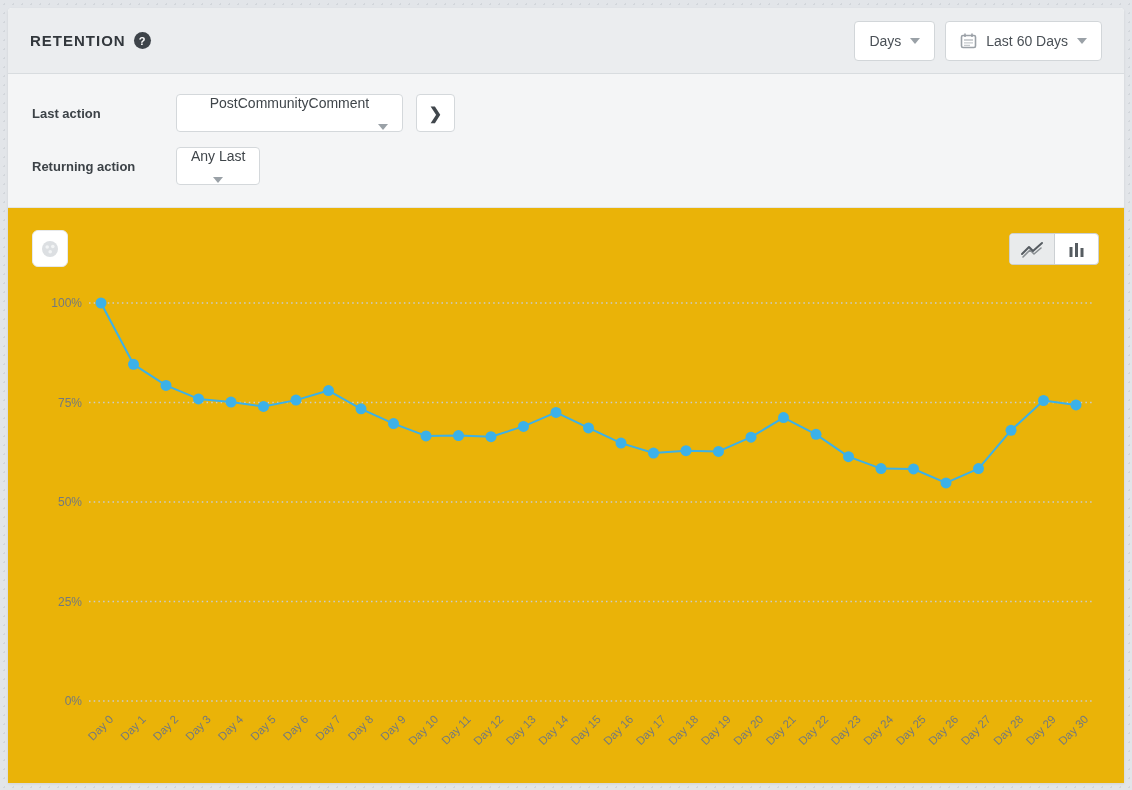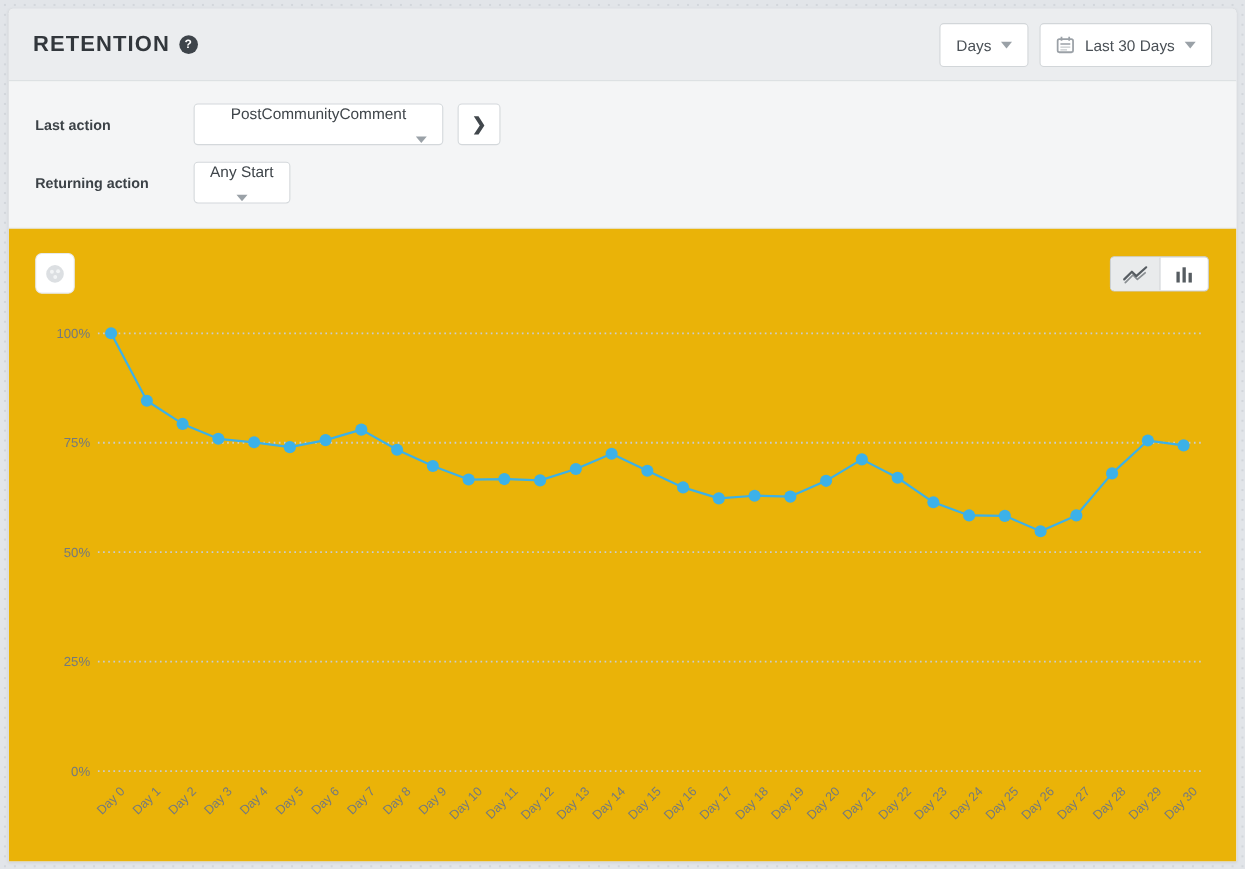--- a/index.html
+++ b/index.html
@@ -17,21 +17,21 @@
     background:#fff; border-radius:4px 4px 0 0;
     box-shadow:0 1px 3px rgba(0,0,0,0.08);
     overflow:hidden;
   }
   
   .hdr {
     height:66px; background:#ebedef; border-bottom:1px solid #d8dcdf;
     display:flex; align-items:center; padding:0 22px;
   }
   .hdr-title {
-    font-size:20px; font-weight:700; letter-spacing:1px; color:#32373c;
+    font-size:15px; font-weight:700; letter-spacing:1px; color:#32373c;
   }
   .help-badge {
     display:inline-flex; align-items:center; justify-content:center;
     width:17px; height:17px; border-radius:50%; background:#3e444a;
     color:#fff; font-size:11px; font-weight:700; margin-left:8px;
     cursor:pointer;
   }
   .hdr-right { margin-left:auto; display:flex; gap:10px; }
   .drop-btn {
     display:flex; align-items:center; gap:9px;
@@ -102,39 +102,39 @@
         <span style="display:flex;">
           <svg width="17" height="17" viewBox="0 0 17 17">
             <rect x="1.5" y="3.5" width="14" height="12" rx="1.5" fill="none" stroke="#9ba1a7" stroke-width="1.6"></rect>
             <line x1="5" y1="1.5" x2="5" y2="5" stroke="#9ba1a7" stroke-width="1.6"></line>
             <line x1="12" y1="1.5" x2="12" y2="5" stroke="#9ba1a7" stroke-width="1.6"></line>
             <line x1="4" y1="8" x2="13" y2="8" stroke="#9ba1a7" stroke-width="1.2"></line>
             <line x1="4" y1="10.8" x2="13" y2="10.8" stroke="#c6cacd" stroke-width="1.2"></line>
             <line x1="4" y1="13.4" x2="10" y2="13.4" stroke="#c6cacd" stroke-width="1.2"></line>
           </svg>
         </span>
-        <span>Last 30 Days</span>
+        <span>Last 60 Days</span>
         <span class="caret"></span>
       </div>
     </div>
   </div>
 
   <div class="controls">
     <div class="ctl-row">
       <span class="ctl-label">Last action</span>
       <div class="select-box" style="min-width:227px;">
         <span>PostCommunityComment</span>
         <span class="caret" style="margin-left:auto;"></span>
       </div>
       <div class="next-btn">❯</div>
     </div>
     <div class="ctl-row">
       <span class="ctl-label">Returning action</span>
       <div class="select-box">
-        <span>Any Start</span>
+        <span>Any Last</span>
         <span class="caret"></span>
       </div>
     </div>
   </div>
 
   <div class="chart-section">
     <svg id="chart-svg" width="1116" height="575">
         <line x1="81" y1="95" x2="1086" y2="95" stroke="#c9cdd0" stroke-width="1.6" stroke-dasharray="1.5 3.2"></line>
         <text x="74" y="99" text-anchor="end" fill="#73797f" font-size="12" font-family="Liberation Sans, sans-serif">100%</text>
         <line x1="81" y1="194.5" x2="1086" y2="194.5" stroke="#c9cdd0" stroke-width="1.6" stroke-dasharray="1.5 3.2"></line>

